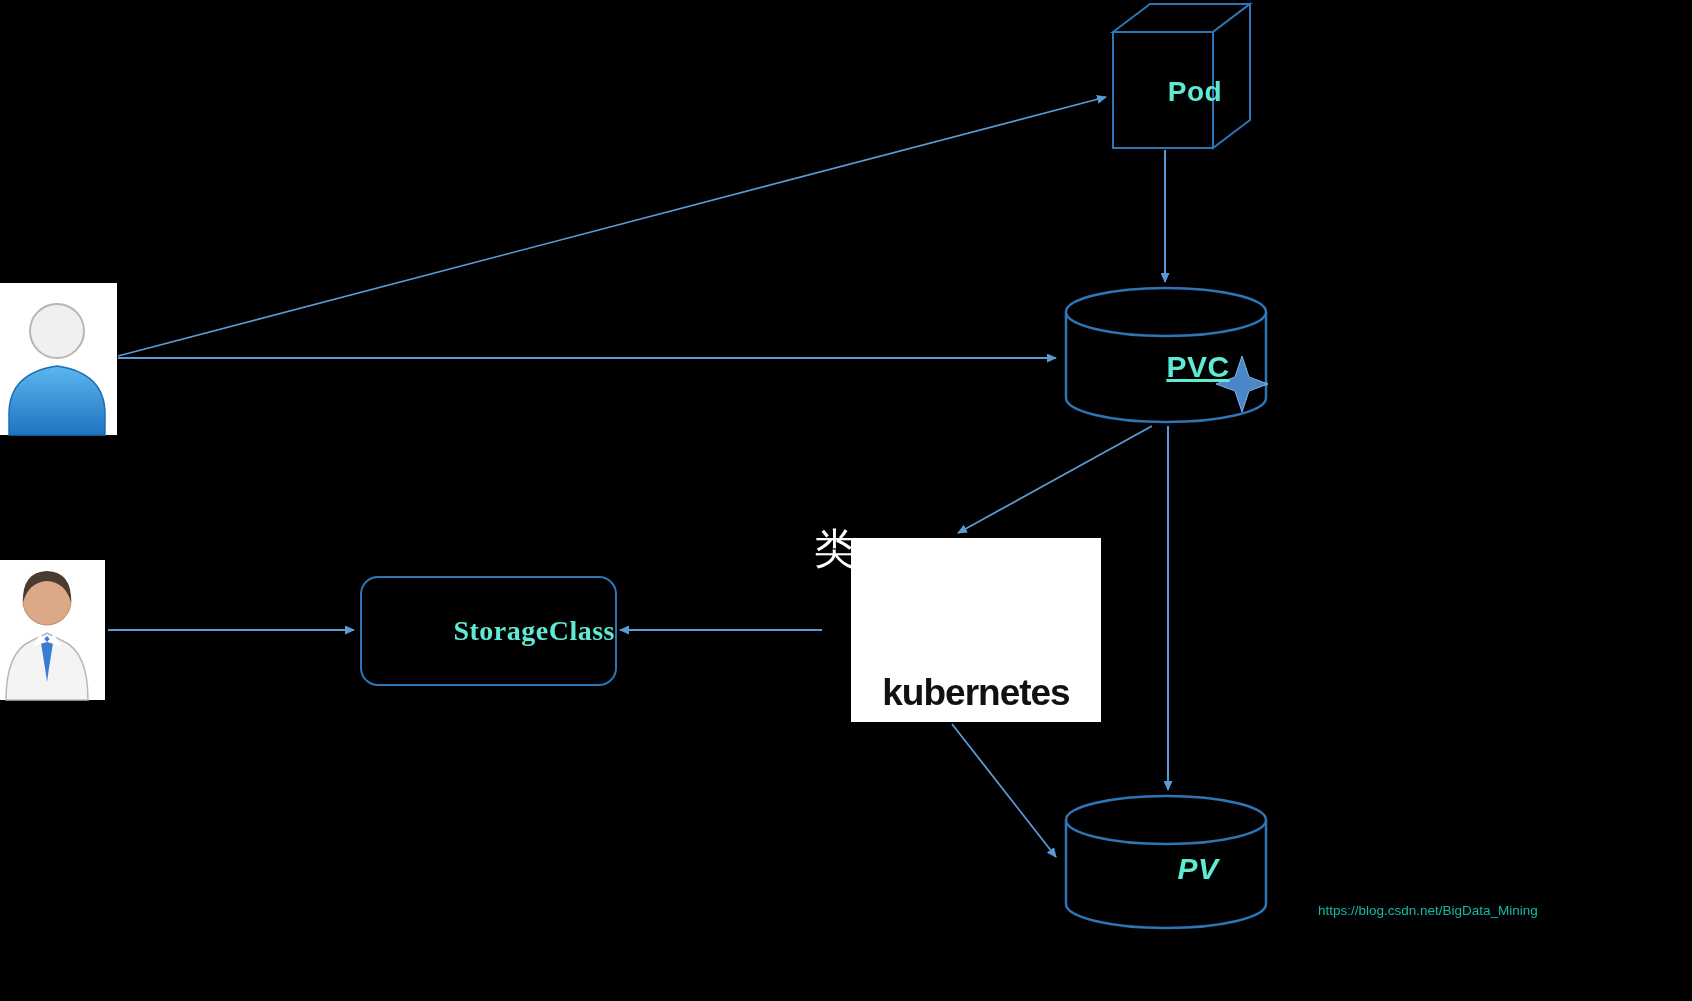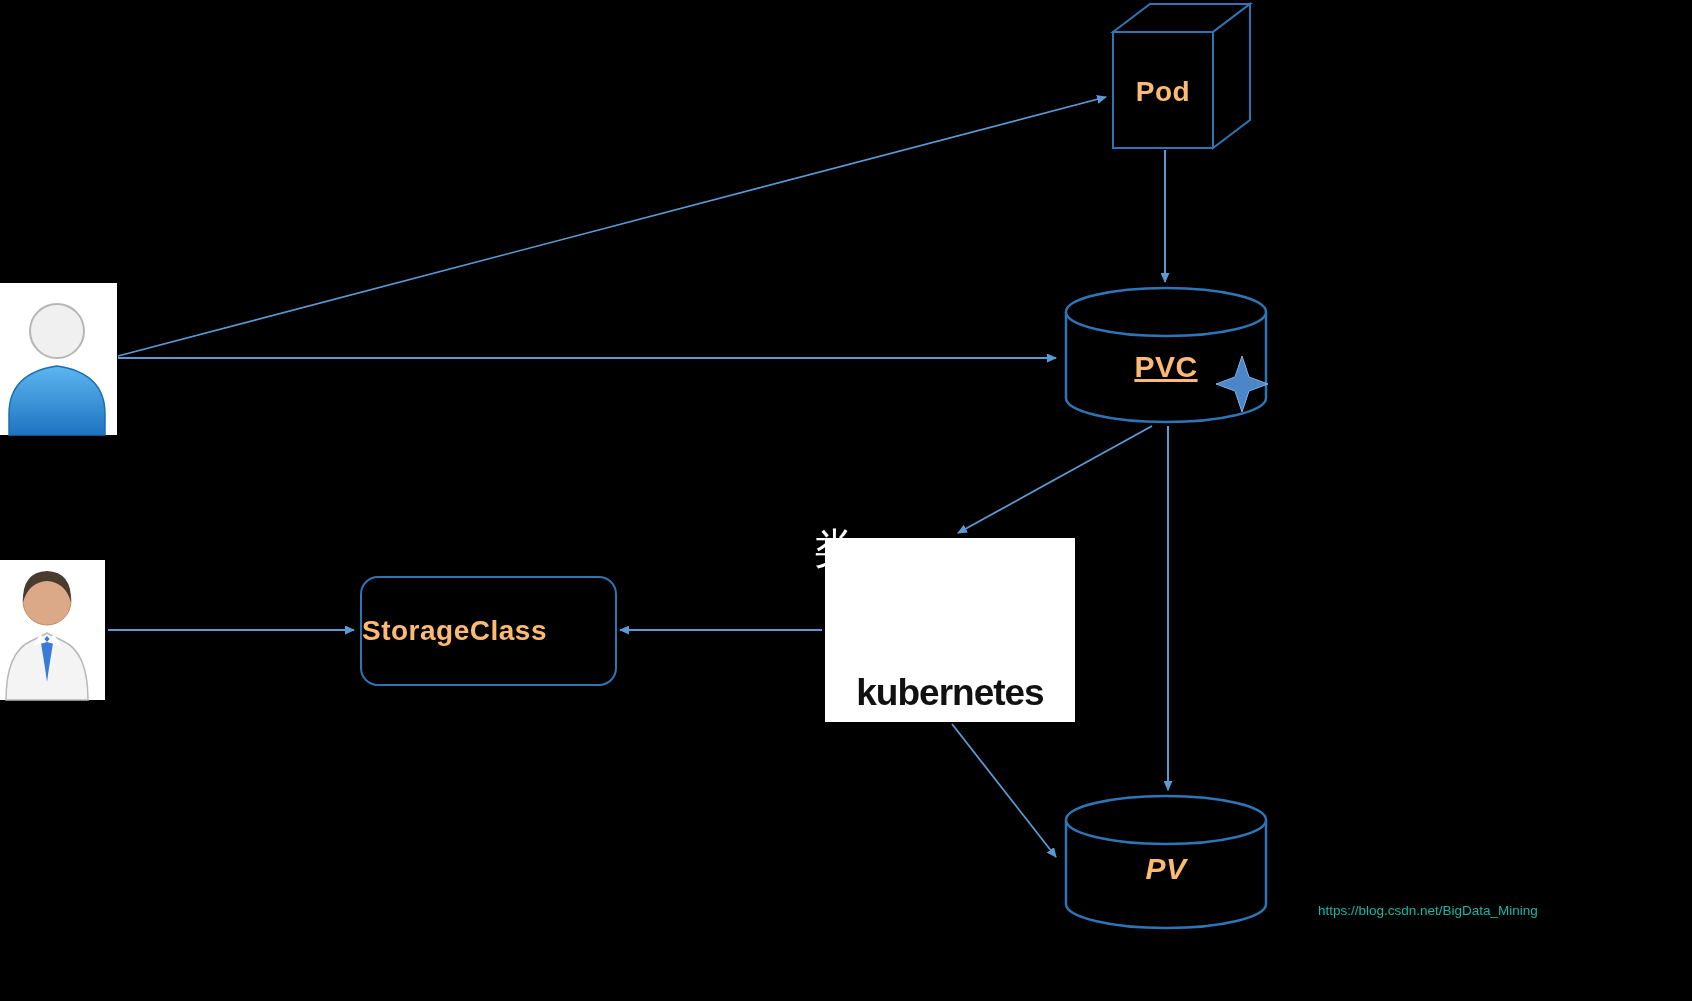--- a/index.html
+++ b/index.html
@@ -6,37 +6,39 @@
   .canvas{
     position:relative;
     width:1692px;height:1001px;
     background:#000;
     overflow:hidden;
     font-family:"Liberation Sans", sans-serif;
   }
   .layer{position:absolute;left:0;top:0;width:1692px;height:1001px;}
   .node-label{
     position:absolute;
-    color:#fdba74;
+    color:#5eead4;
     font-weight:bold;
     text-align:center;
     letter-spacing:0.5px;
+    margin-left:32px;
   }
   .pod-label{left:1113px;top:76px;width:100px;font-size:28px;}
   .pvc-label{left:1096px;top:350px;width:140px;font-size:30px;text-decoration:underline;}
   .pv-label{left:1096px;top:852px;width:140px;font-size:30px;font-style:italic;}
   .storageclass-box{
     position:absolute;left:360px;top:576px;width:253px;height:106px;
     border:2px solid #2e75b6;border-radius:18px;
-    display:flex;align-items:center;justify-content:flex-start;
+    display:flex;align-items:center;justify-content:flex-end;
     background:#000;
+    font-family:Liberation Serif, serif;
   }
   .storageclass-box .node-label{position:static;font-size:28px;}
   .k8s-box{
-    position:absolute;left:825px;top:538px;width:250px;height:184px;
+    position:absolute;left:851px;top:538px;width:250px;height:184px;
     background:#ffffff;
   }
   .k8s-wordmark{
     position:absolute;left:0;bottom:8px;width:250px;
     text-align:center;color:#111;font-weight:bold;font-size:37px;
     letter-spacing:-1px;
   }
   .annotation-text{
     position:absolute;left:814px;top:528px;
     color:#ffffff;font-size:42px;line-height:1;

